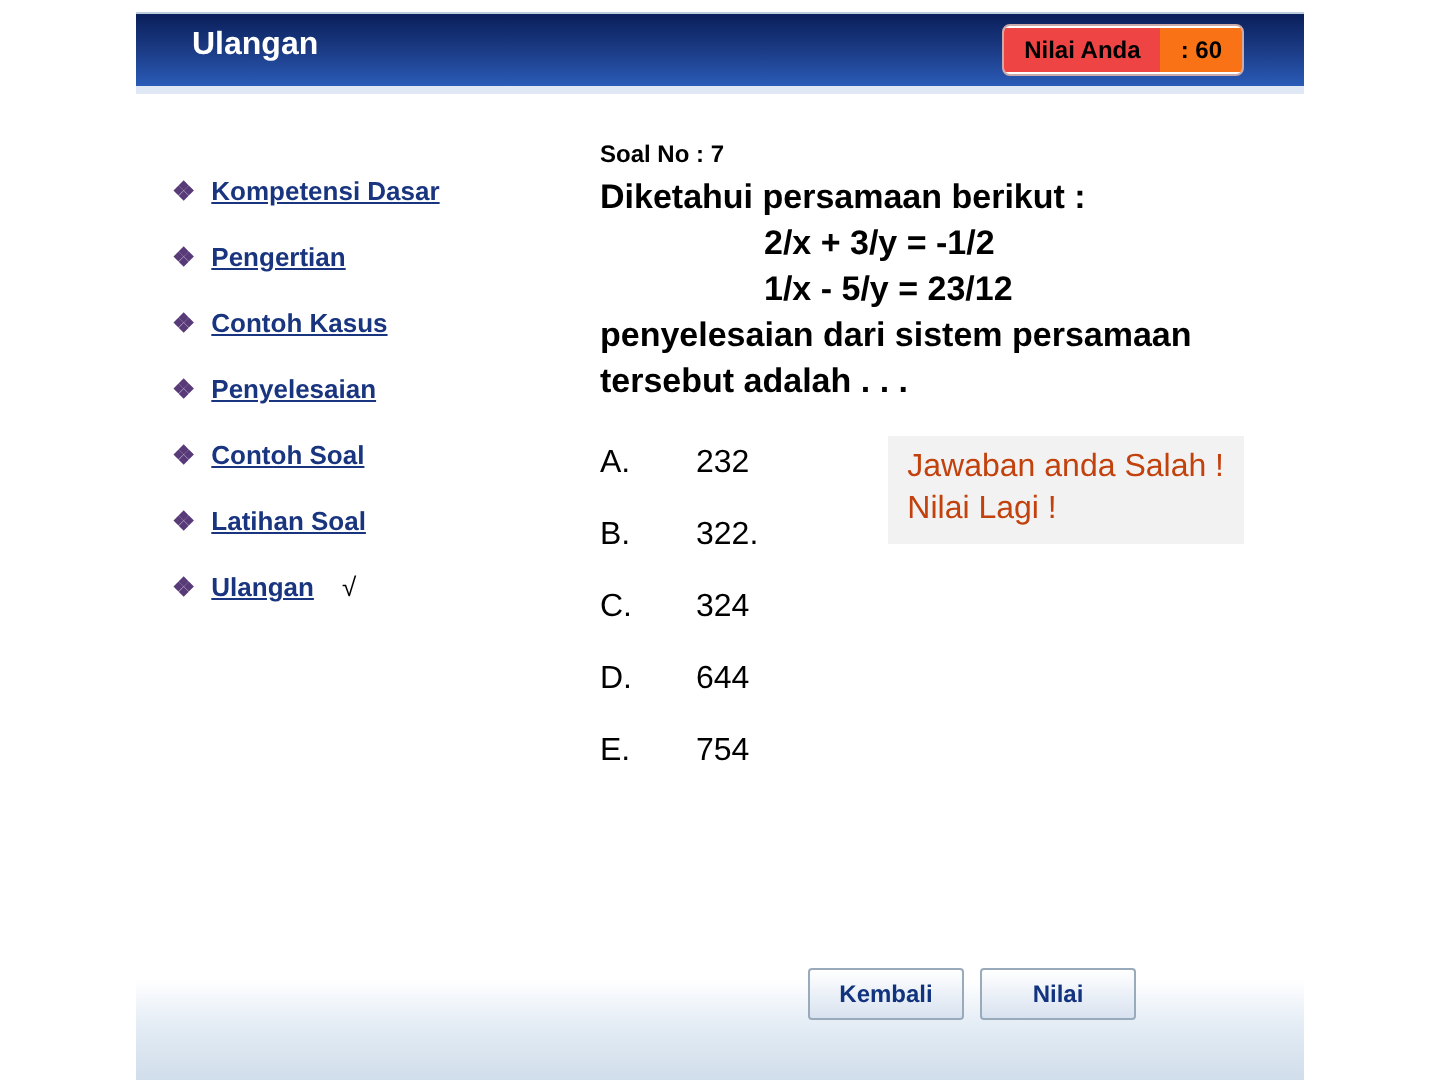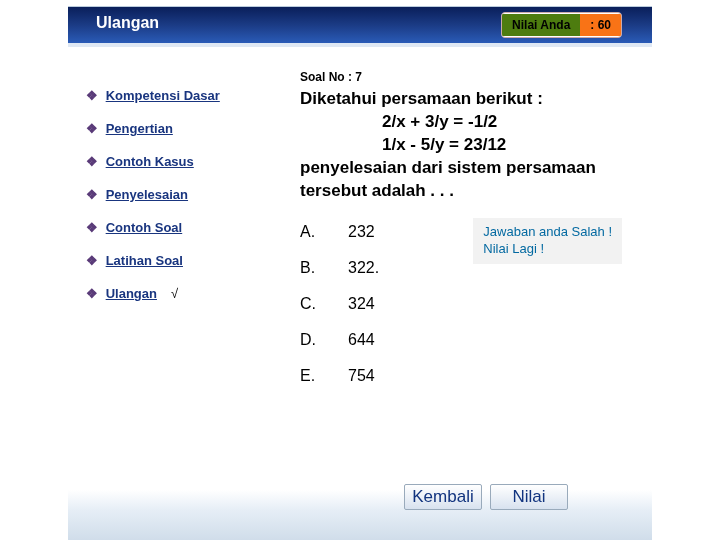--- a/index.html
+++ b/index.html
@@ -7,42 +7,42 @@
          background:linear-gradient(#fff 0, #fff 490px, #e6eef6 510px, #d0ddea 540px);}
   .header{position:relative;height:52px;background:#fff}
   .header-band{position:absolute;left:0;right:0;top:6px;height:36px;
      background:linear-gradient(#0a1f5a 0,#1b3b85 50%,#2a5bb7 100%);
      border-top:1px solid #bcd;
      border-bottom:4px solid #dfe8f4}
   .header-title{position:absolute;left:28px;top:14px;color:#fff;font-weight:bold;font-size:16px}
   .score-box{position:absolute;right:30px;top:12px;height:24px;
      display:flex;align-items:center;font-size:12px;font-weight:bold;
      border:1px solid #caa;border-radius:4px;overflow:hidden;background:#fff}
-  .score-k{background:#4d7c0f;padding:4px 10px}
+  .score-k{background:#ef4444;padding:4px 10px}
   .score-v{background:#f97316;padding:4px 10px}
   .sidebar{position:absolute;left:0;top:78px;width:210px}
   .sb-item{display:flex;align-items:center;gap:8px;margin:10px 0 18px 18px;
      color:#19357f;font-weight:bold;font-size:13px;cursor:pointer}
   .sb-item span.bullet{color:#593a78;font-size:13px}
   .sb-label{text-decoration:underline}
   .sb-item.active .sb-label{text-decoration:underline}
   .check{color:#000;font-weight:normal;margin-left:6px}
   .main{position:absolute;left:232px;top:70px;right:20px}
   .soal-no{font-weight:bold;font-size:12px;margin-bottom:4px}
   .question{font-size:17px;font-weight:bold;line-height:1.35;margin-bottom:14px}
   .question .ind{display:block;margin-left:82px}
   .options{margin-top:2px}
   .opt{display:flex;align-items:center;height:30px;margin:6px 0;cursor:pointer;font-size:16px}
   .opt .lt{width:48px;font-weight:normal}
   .opt .vl{width:90px}
   .feedback{position:absolute;right:30px;top:218px;background:#f2f2f2;
-     padding:6px 10px;font-size:13px;color:#0369a1;line-height:1.3}
+     padding:6px 10px;font-size:16px;color:#c2410c;line-height:1.3}
   .nav-btn{position:absolute;bottom:30px;width:78px;height:26px;
      background:linear-gradient(#fff,#d8e2ef);border:1px solid #9ab;border-radius:2px;
-     font-weight:normal;font-size:17px;color:#12347f;cursor:pointer}
+     font-weight:bold;font-size:12px;color:#12347f;cursor:pointer}
   .btn-back{left:336px}
   .btn-next{left:422px}
 </style>
 </head>
 <body>
 
 <div class="stage">
 
   <div class="header">
     <div class="header-band"></div>

